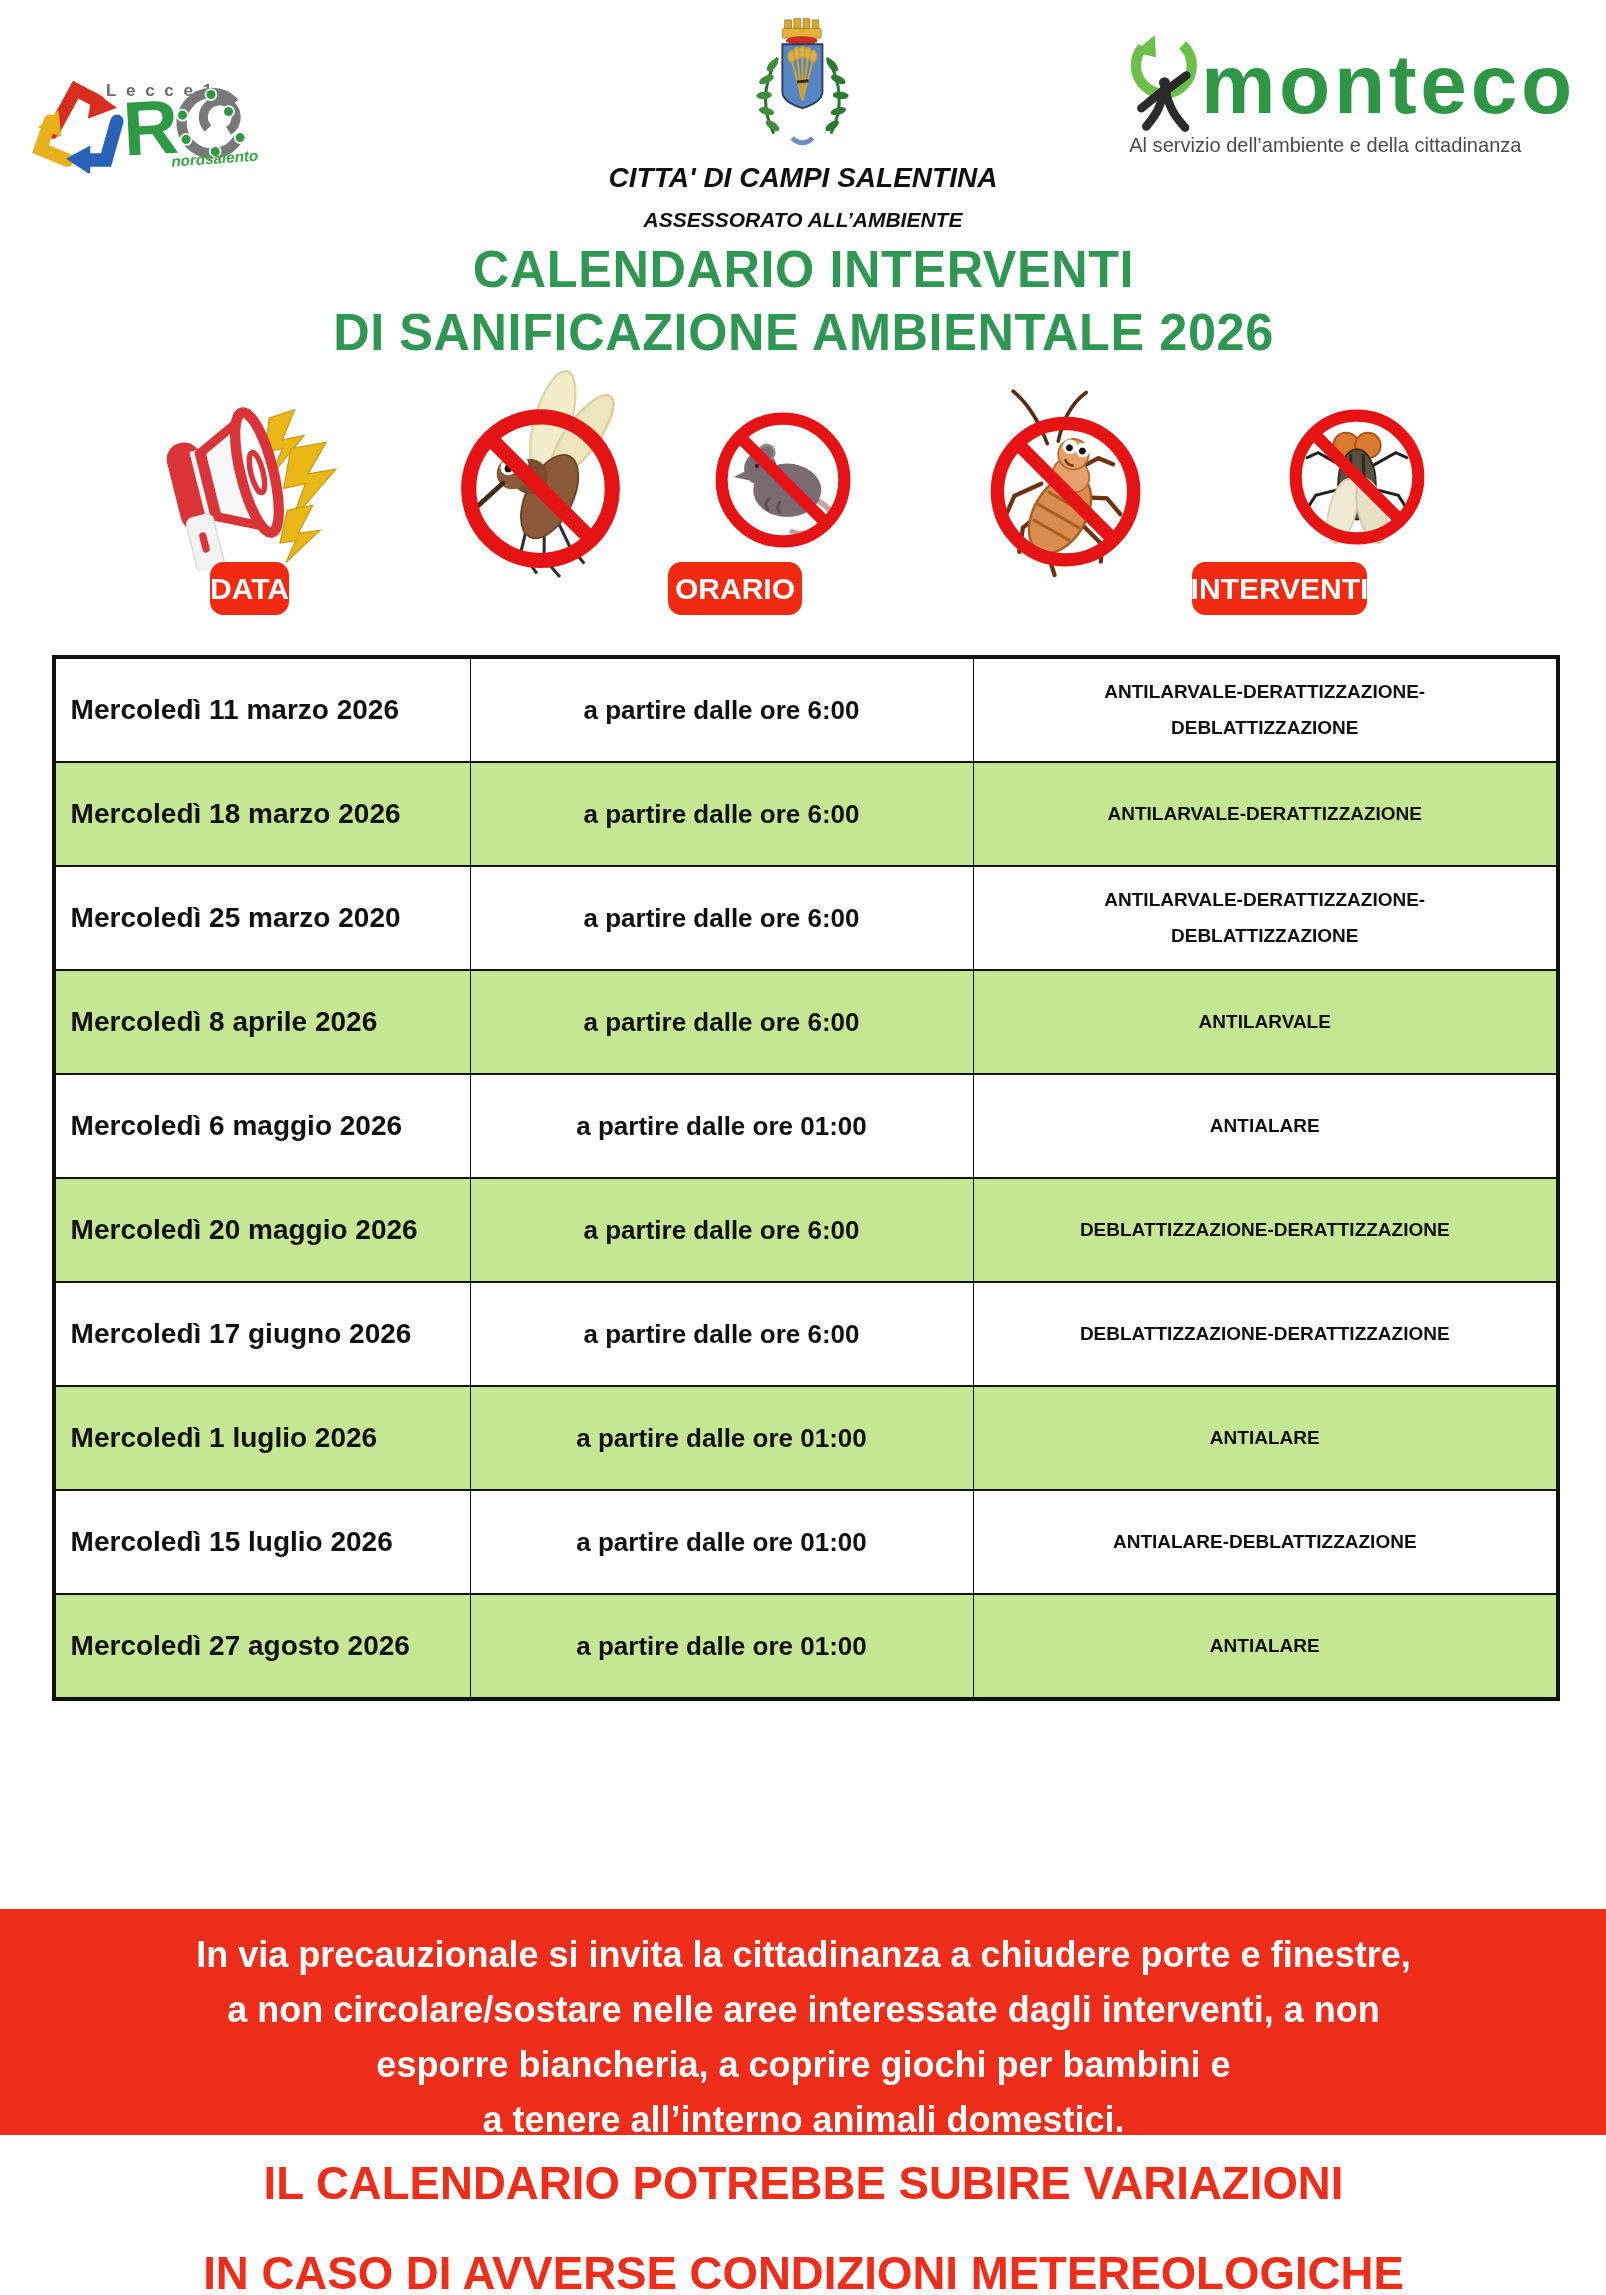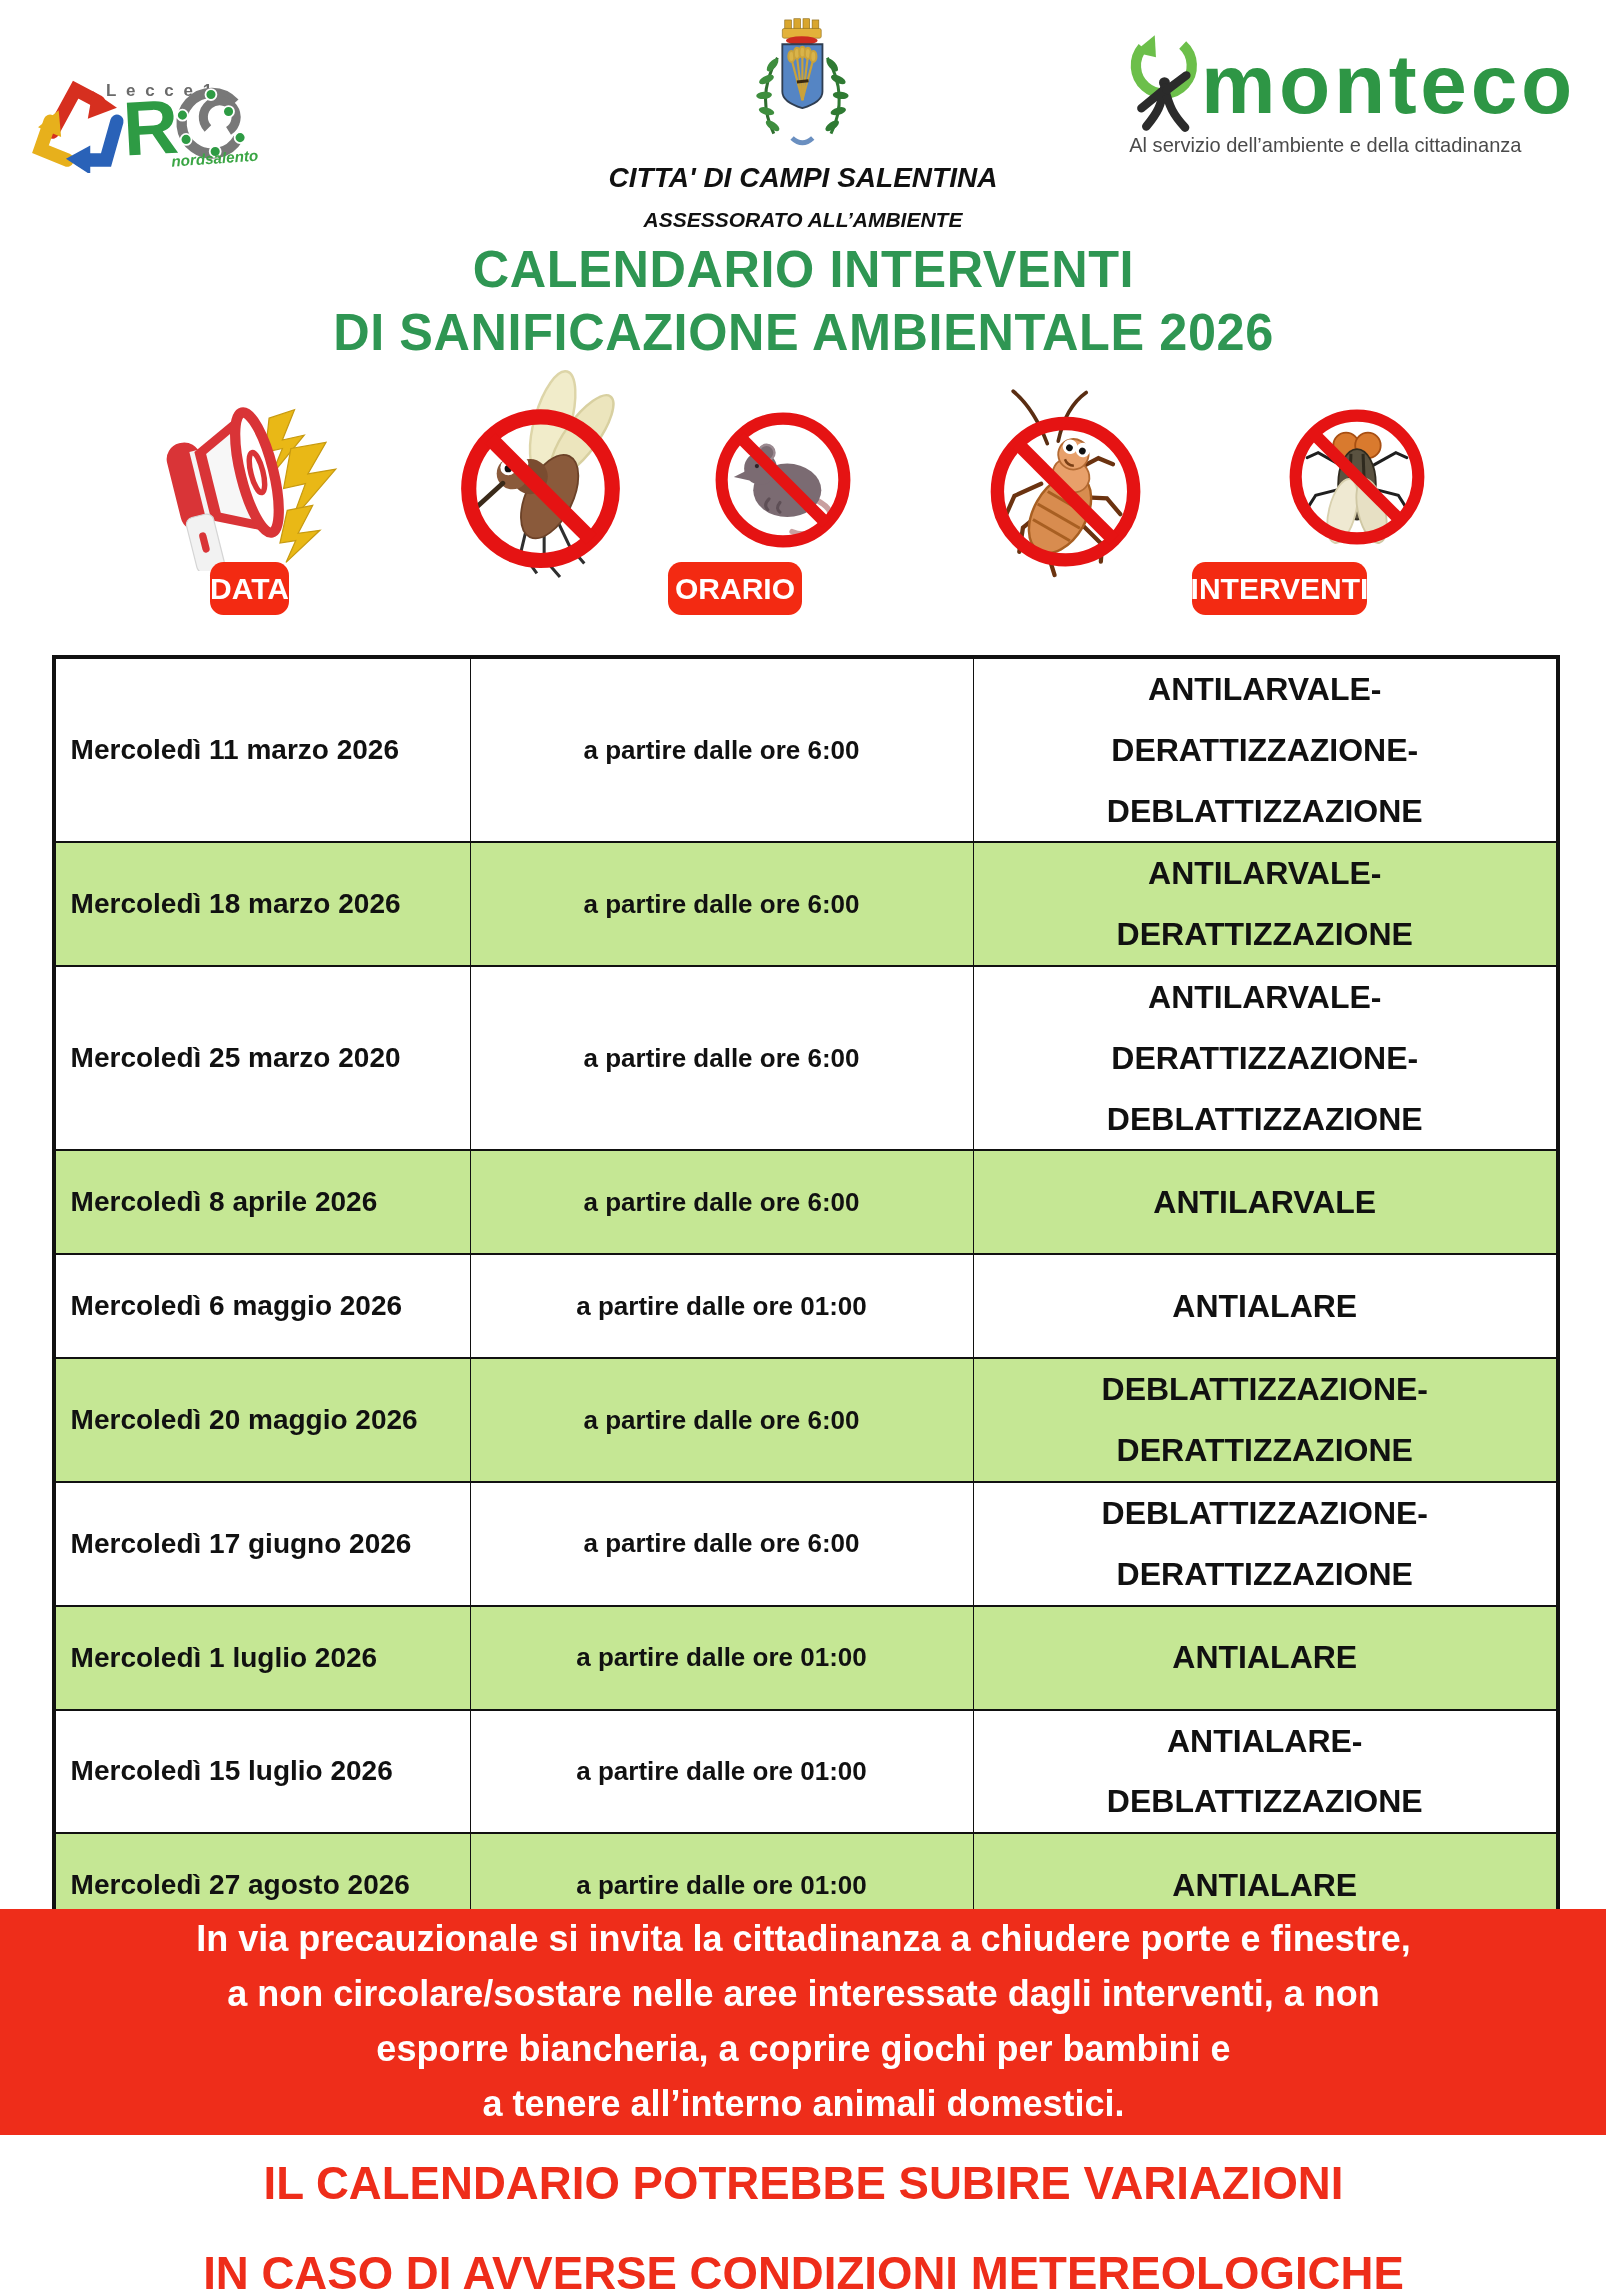--- a/index.html
+++ b/index.html
@@ -33,26 +33,26 @@
 
   
   table.cal{position:absolute;left:52px;top:655px;width:1504px;border-collapse:collapse;
     table-layout:fixed;border:4.3px solid #111;}
   table.cal td{border:2.4px solid #111;border-left-width:1.8px;border-right-width:1.8px;
     height:100px;font-weight:bold;color:#111;vertical-align:middle;}
   table.cal tr:nth-child(even) td{background:#c5e794;}
   table.cal tr:nth-child(odd) td{background:#ffffff;}
   td.c-data{font-size:28px;text-align:left;padding-left:14.6px;}
   td.c-orario{font-size:26px;text-align:center;}
-  td.c-int{font-size:32px;text-align:center;line-height:1.9;padding:0 43px;}
+  td.c-int{font-size:19px;text-align:center;line-height:1.9;padding:0 43px;}
 
   
   .warning{position:absolute;left:0;top:1909px;width:1607px;height:226px;background:#ee2d1a;
     color:#fff;text-align:center;font-weight:bold;font-size:36px;line-height:55px;
-    padding-top:2px;box-sizing:border-box;}
+    padding-top:18px;box-sizing:border-box;}
 
   
   .footer-note{position:absolute;left:0;top:2155px;width:1607px;text-align:center;
     color:#ee2d1a;font-weight:bold;font-size:47px;transform:scaleX(0.97);}
   .footer-note .fline1{margin-bottom:35px;}
 </style>
 </head>
 <body>
 
 <div class="poster">

